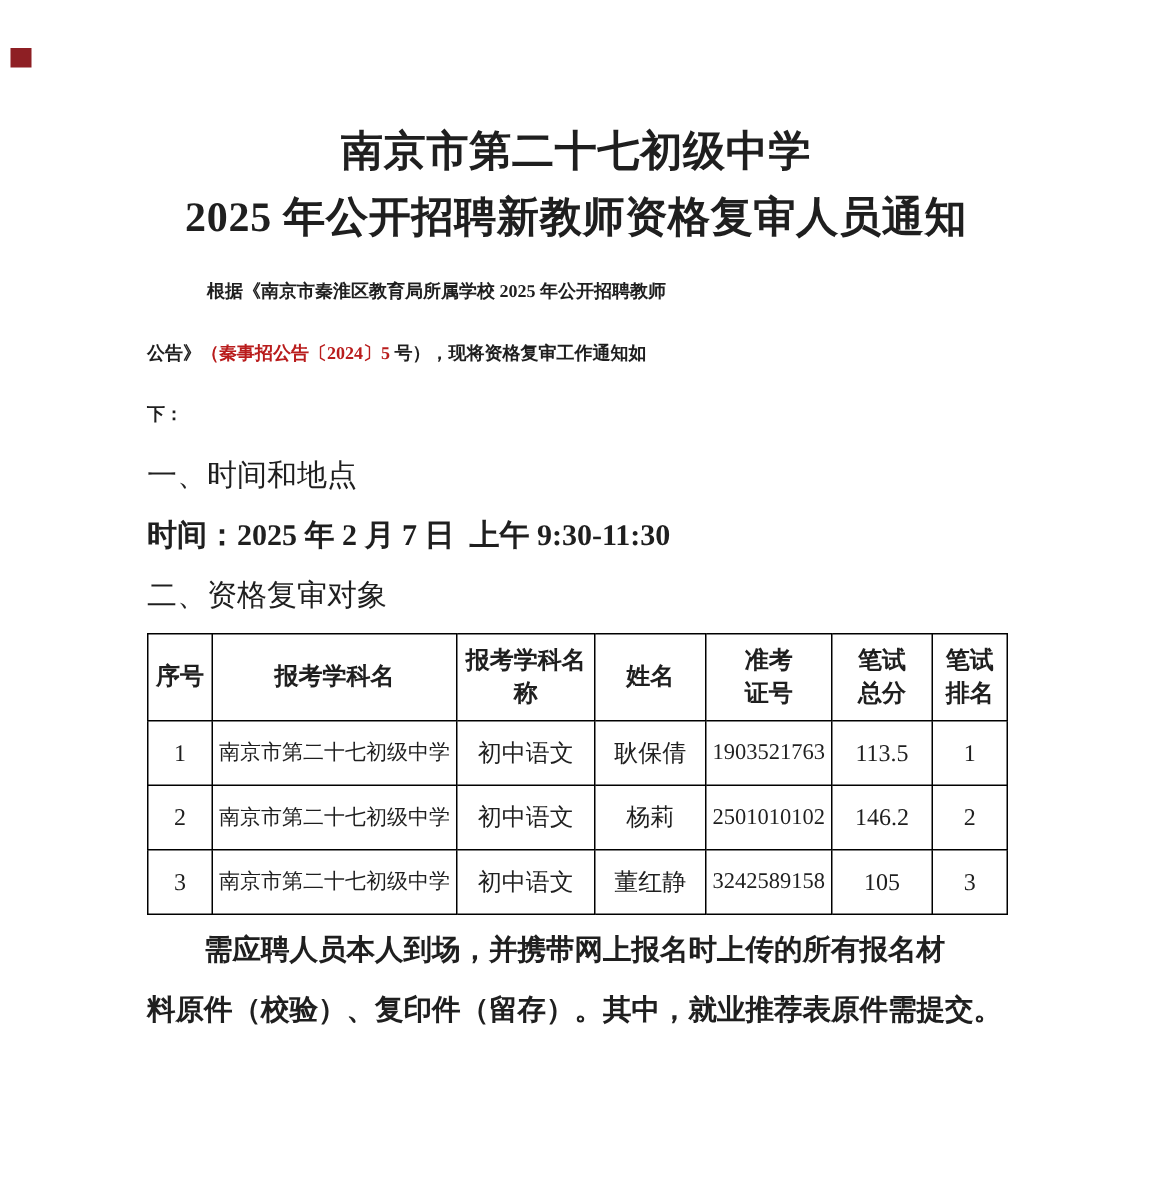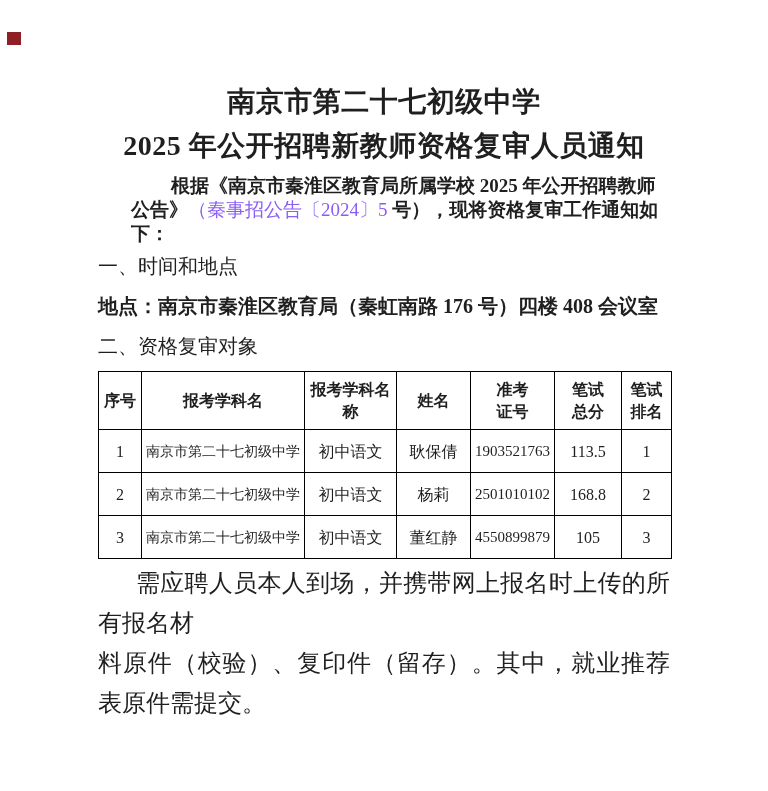--- a/index.html
+++ b/index.html
@@ -33,48 +33,47 @@
     padding-top: 80px;
   }
   .doc-title {
     font-size: 28px;
     font-weight: bold;
     text-align: center;
     line-height: 44px;
     letter-spacing: 0.5px;
   }
   .body-text {
-    font-size: 19px;
+    font-size: 12px;
     font-weight: bold;
-    line-height: 24px;
-    margin-left: 33px;
+    line-height: 41px;
   }
   .para {
     text-align: justify;
     white-space: pre-line;
   }
   .para .indent-first { padding-left: 40px; }
   .gray-ref {
-    color: #8b5cf6;
-    font-weight: normal;
+    color: #b91c1c;
+    font-weight: bold;
   }
   .heading {
     font-weight: normal;
     font-size: 20px;
     line-height: 40px;
   }
   .line {
     white-space: pre-wrap;
     font-weight: bold;
     font-size: 20px;
     line-height: 40px;
   }
   .s3-body {
-    font-size: 24px;
-    font-weight: normal;
+    font-size: 19px;
+    font-weight: bold;
     line-height: 40px;
     text-align: justify;
     white-space: pre-line;
   }
   .s3-body .indent-first { padding-left: 38px; }
 
   table.review-table {
     margin-top: 5px;
     width: 573px;
     table-layout: fixed;
@@ -118,21 +117,21 @@
     <div class="doc-title">南京市第二十七初级中学</div>
     <div class="doc-title">2025 年公开招聘新教师资格复审人员通知</div>
 
     <div class="spacer-s"></div>
 
     <p class="body-text para"><span class="indent-first">根据《南京市秦淮区教育局所属学校 2025 年公开招聘教师
 公告》</span><span class="gray-ref">（秦事招公告〔2024〕5 </span><span>号），现将资格复审工作通知如
 下：</span></p>
 
     <div class="heading">一、时间和地点</div>
-    <div class="line">地点：南京市秦淮区教育局（秦虹南路 176 号）四楼 408 会议室</div>
+    <div class="line">时间：2025 年 2 月 7 日  上午 9:30-11:30</div>
 
     <div class="heading">二、资格复审对象</div>
 
     <table class="review-table">
       <colgroup>
         <col style="width:43px">
           <col style="width:163px">
           <col style="width:92px">
           <col style="width:74px">
           <col style="width:84px">
@@ -163,29 +162,29 @@
           <td class="cell-exam-no">1903521763</td>
           <td>113.5</td>
           <td>1</td>
         </tr>
         <tr>
           <td>2</td>
           <td class="cell-school">南京市第二十七初级中学</td>
           <td>初中语文</td>
           <td>杨莉</td>
           <td class="cell-exam-no">2501010102</td>
-          <td>168.8</td>
+          <td>146.2</td>
           <td>2</td>
         </tr>
         <tr>
           <td>3</td>
           <td class="cell-school">南京市第二十七初级中学</td>
           <td>初中语文</td>
           <td>董红静</td>
-          <td class="cell-exam-no">4550899879</td>
+          <td class="cell-exam-no">3242589158</td>
           <td>105</td>
           <td>3</td>
         </tr>
       </tbody>
     </table>
 
     <div class="spacer-xs"></div>
 
 
     <p class="s3-body"><span class="indent-first">需应聘人员本人到场，并携带网上报名时上传的所有报名材

